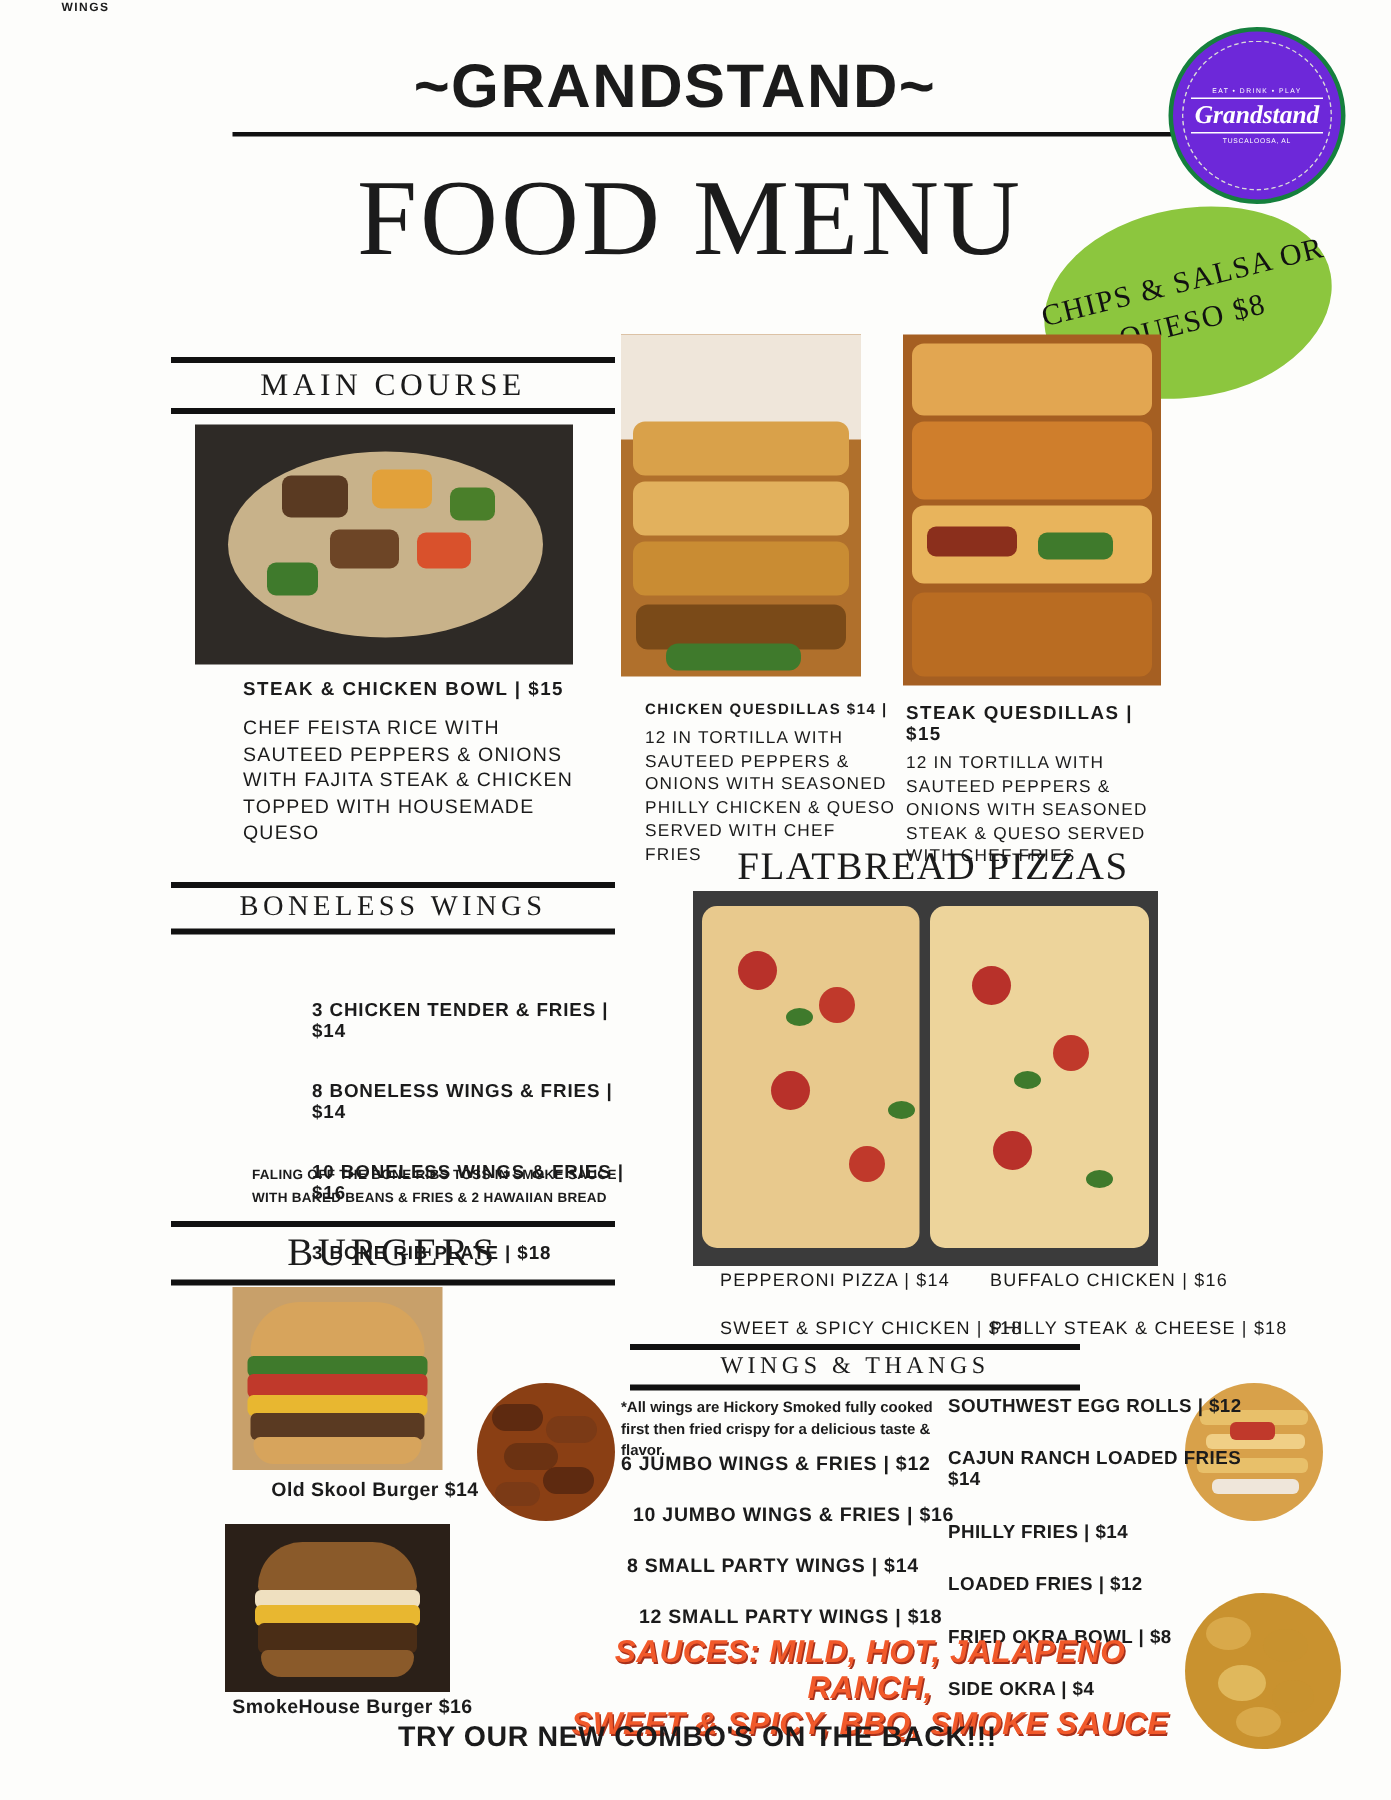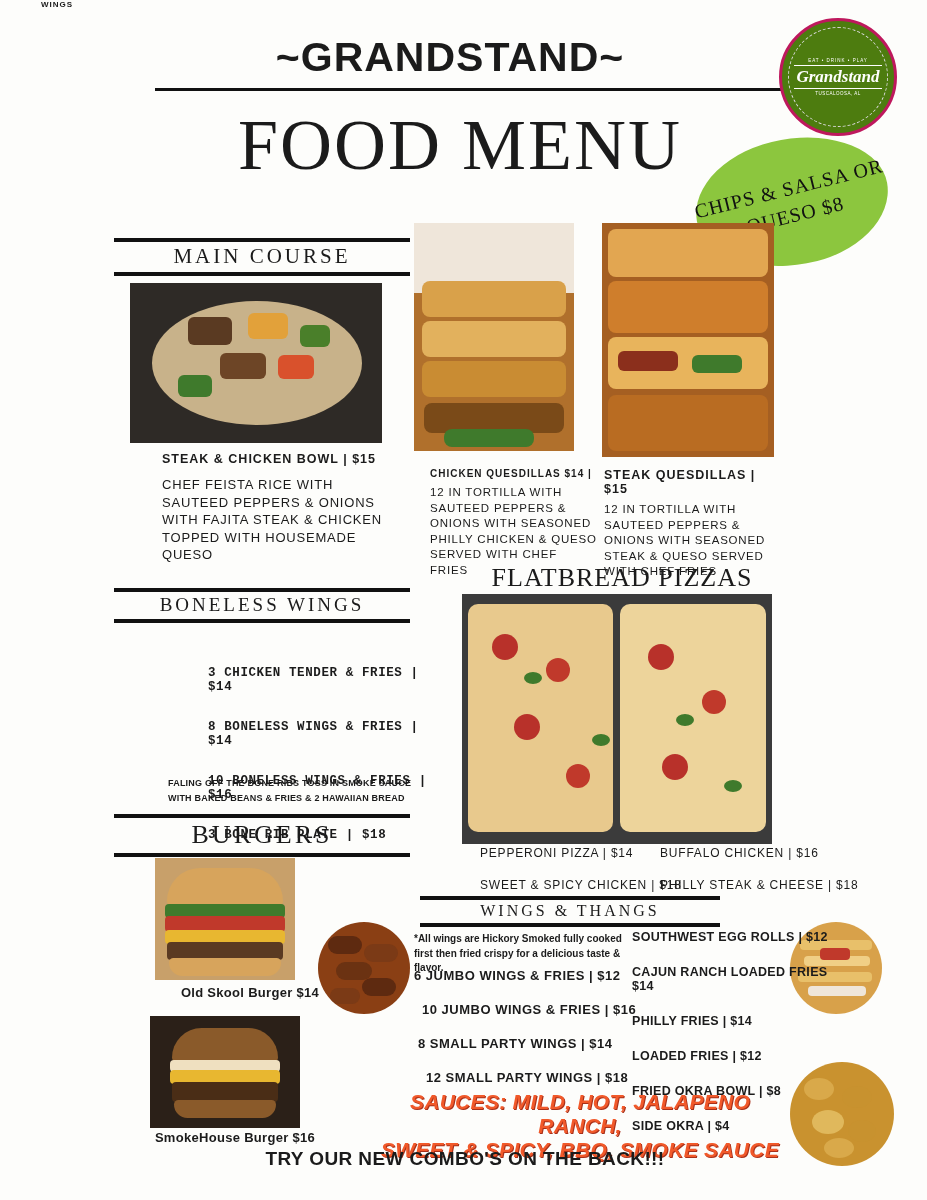--- a/index.html
+++ b/index.html
@@ -26,23 +26,23 @@
     background:#111;
   }
   .menu-title {
     position:absolute; left:150px; top:104px; width:620px;
     text-align:center;
     font-family:"Liberation Serif", serif;
     font-size:72px; letter-spacing:2px; font-weight:400;
   }
   .logo {
     position:absolute; right:30px; top:18px; width:118px; height:118px;
-    border-radius:50%; background:#4d7c0f; color:#fff;
+    border-radius:50%; background:#6d28d9; color:#fff;
     display:flex; align-items:center; justify-content:center; flex-direction:column;
-    border:3px solid #be185d;
+    border:3px solid #15803d;
   }
   .logo .ring {
     width:100px; height:100px; border-radius:50%;
     border:1px dashed #d8d8d8;
     display:flex; align-items:center; justify-content:center; flex-direction:column;
   }
   .logo .tiny { font-size:4.5px; letter-spacing:1px; }
   .logo .word {
     font-family:"Liberation Serif", serif; font-style:italic;
     font-size:17px; font-weight:bold; border-bottom:1px solid #fff; border-top:1px solid #fff;
@@ -120,21 +120,21 @@
 
   #chkq-block { position:absolute; left:430px; top:468px; width:168px; }
   #chkq-block .item-title { font-size:10px; }
   #chkq-block .item-desc { font-size:11.5px; margin-top:6px; }
 
   #stkq-block { position:absolute; left:604px; top:468px; width:172px; }
   #stkq-block .item-title { font-size:12.5px; }
   #stkq-block .item-desc { font-size:11.5px; margin-top:6px; }
 
   .wing-list { position:absolute; left:168px; top:650px; width:260px; }
-  .wing-list li { list-style:none; font-size:12.5px; font-weight:bold; letter-spacing:.6px; margin-bottom:26px;font-family:Liberation Mono, monospace; }
+  .wing-list li { list-style:none; font-size:12.5px; font-weight:bold; letter-spacing:.6px; margin-bottom:26px; }
   .wing-note { position:absolute; left:168px; top:776px; width:262px; font-size:9px; font-weight:bold; line-height:1.7; letter-spacing:.2px; }
 
   .pizza-cols { position:absolute; left:470px; top:846px; width:420px; }
   .pizza-cols .col { position:absolute; }
   .pizza-cols .col.left { left:10px; top:0; }
   .pizza-cols .col.right { left:190px; top:0; }
   .pizza-cols .row { font-size:12px; font-weight:normal; letter-spacing:.8px; margin-bottom:18px; }
 
   .burger-cap { position:absolute; font-size:13px; font-weight:bold; letter-spacing:.3px; }
   #cap-oldskool { left:160px; top:985px; width:180px; text-align:center; }

